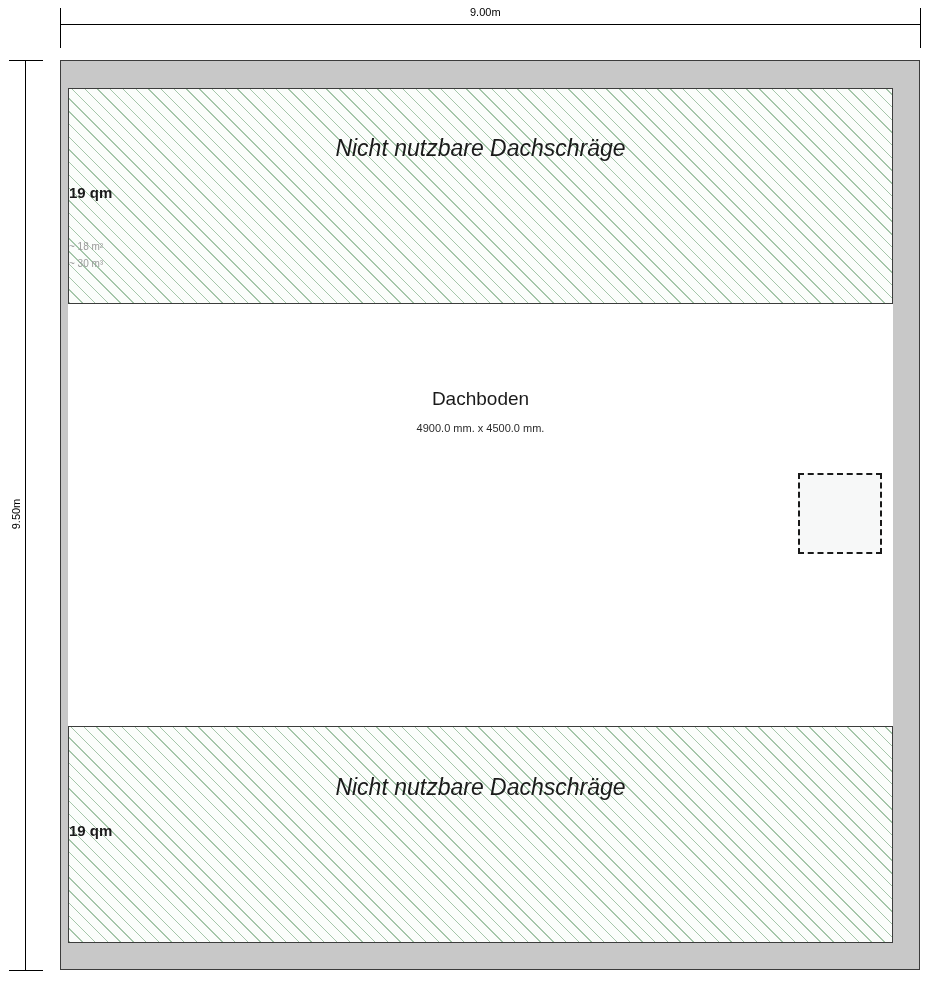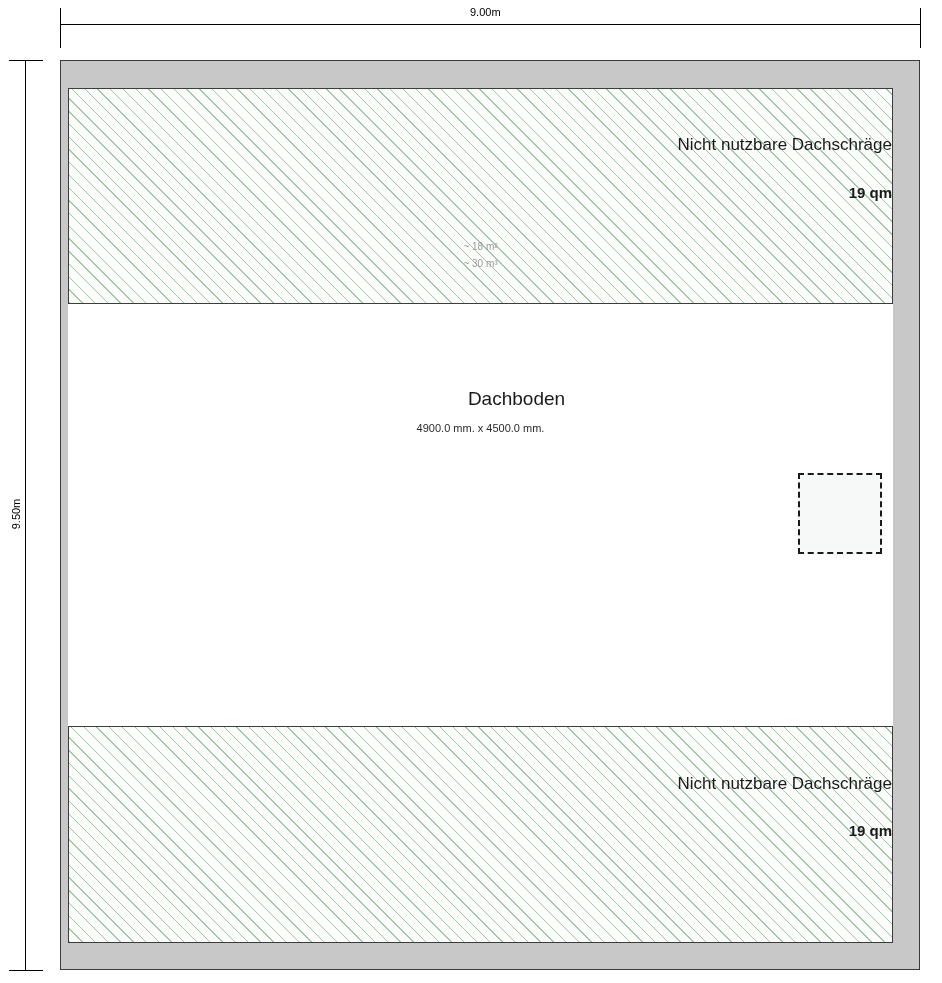--- a/index.html
+++ b/index.html
@@ -96,53 +96,52 @@
     left: 68px;
     top: 726px;
     width: 825px;
     height: 217px;
   }
 
   .area-title {
     position: absolute;
     left: 0;
     width: 100%;
-    text-align: right;
-    font-size: 17px;
+    text-align: center;
+    font-size: 23px;
     color: #1a1a1a;
+    font-style: italic;
   }
   .area-value {
     position: absolute;
     left: 0;
     width: 100%;
-    text-align: right;
+    text-align: left;
     font-size: 15px;
     font-weight: bold;
     color: #1a1a1a;
   }
   .area-sub {
     position: absolute;
     left: 0;
     width: 100%;
-    text-align: center;
     font-size: 10px;
     color: #9a9a9a;
     line-height: 16px;
   }
 
   
   .room-label {
     position: absolute;
     left: 68px;
     top: 388px;
     width: 825px;
     text-align: center;
     font-size: 19px;
     color: #1a1a1a;
-    padding-left: 36px;
   }
   .room-dims {
     position: absolute;
     left: 68px;
     top: 422px;
     width: 825px;
     text-align: center;
     font-size: 11px;
     color: #2b2b2b;
   }

